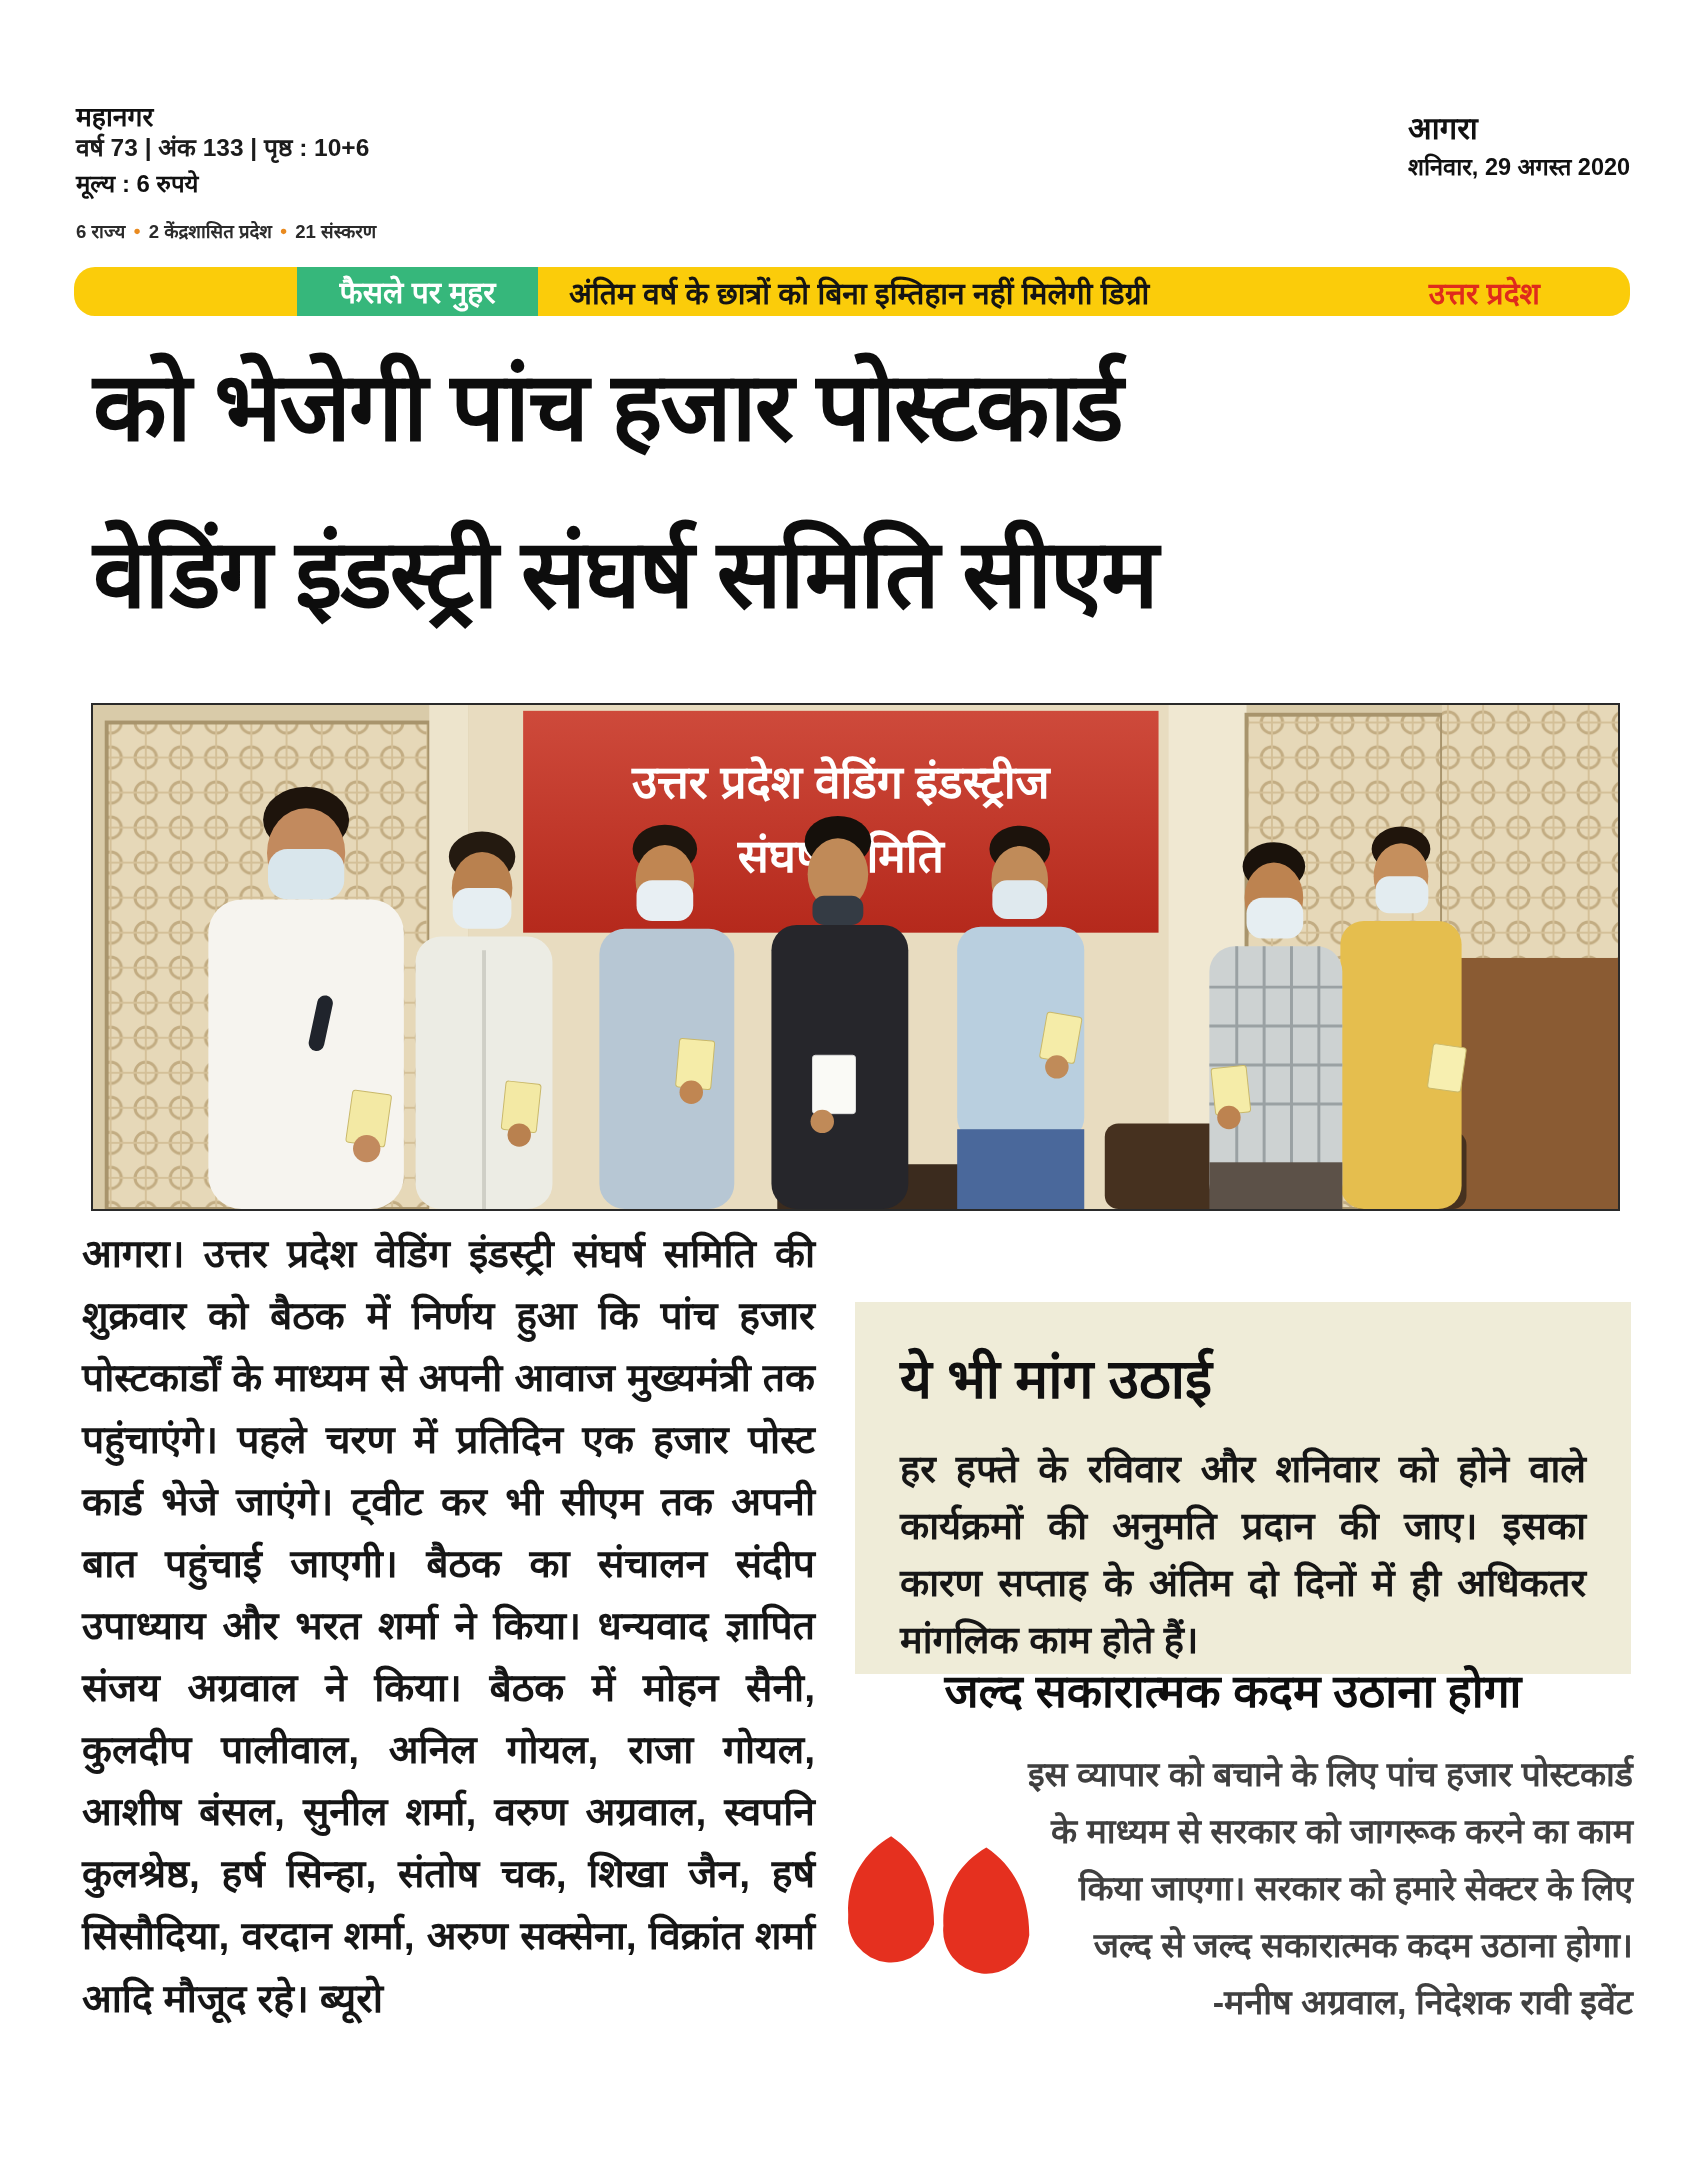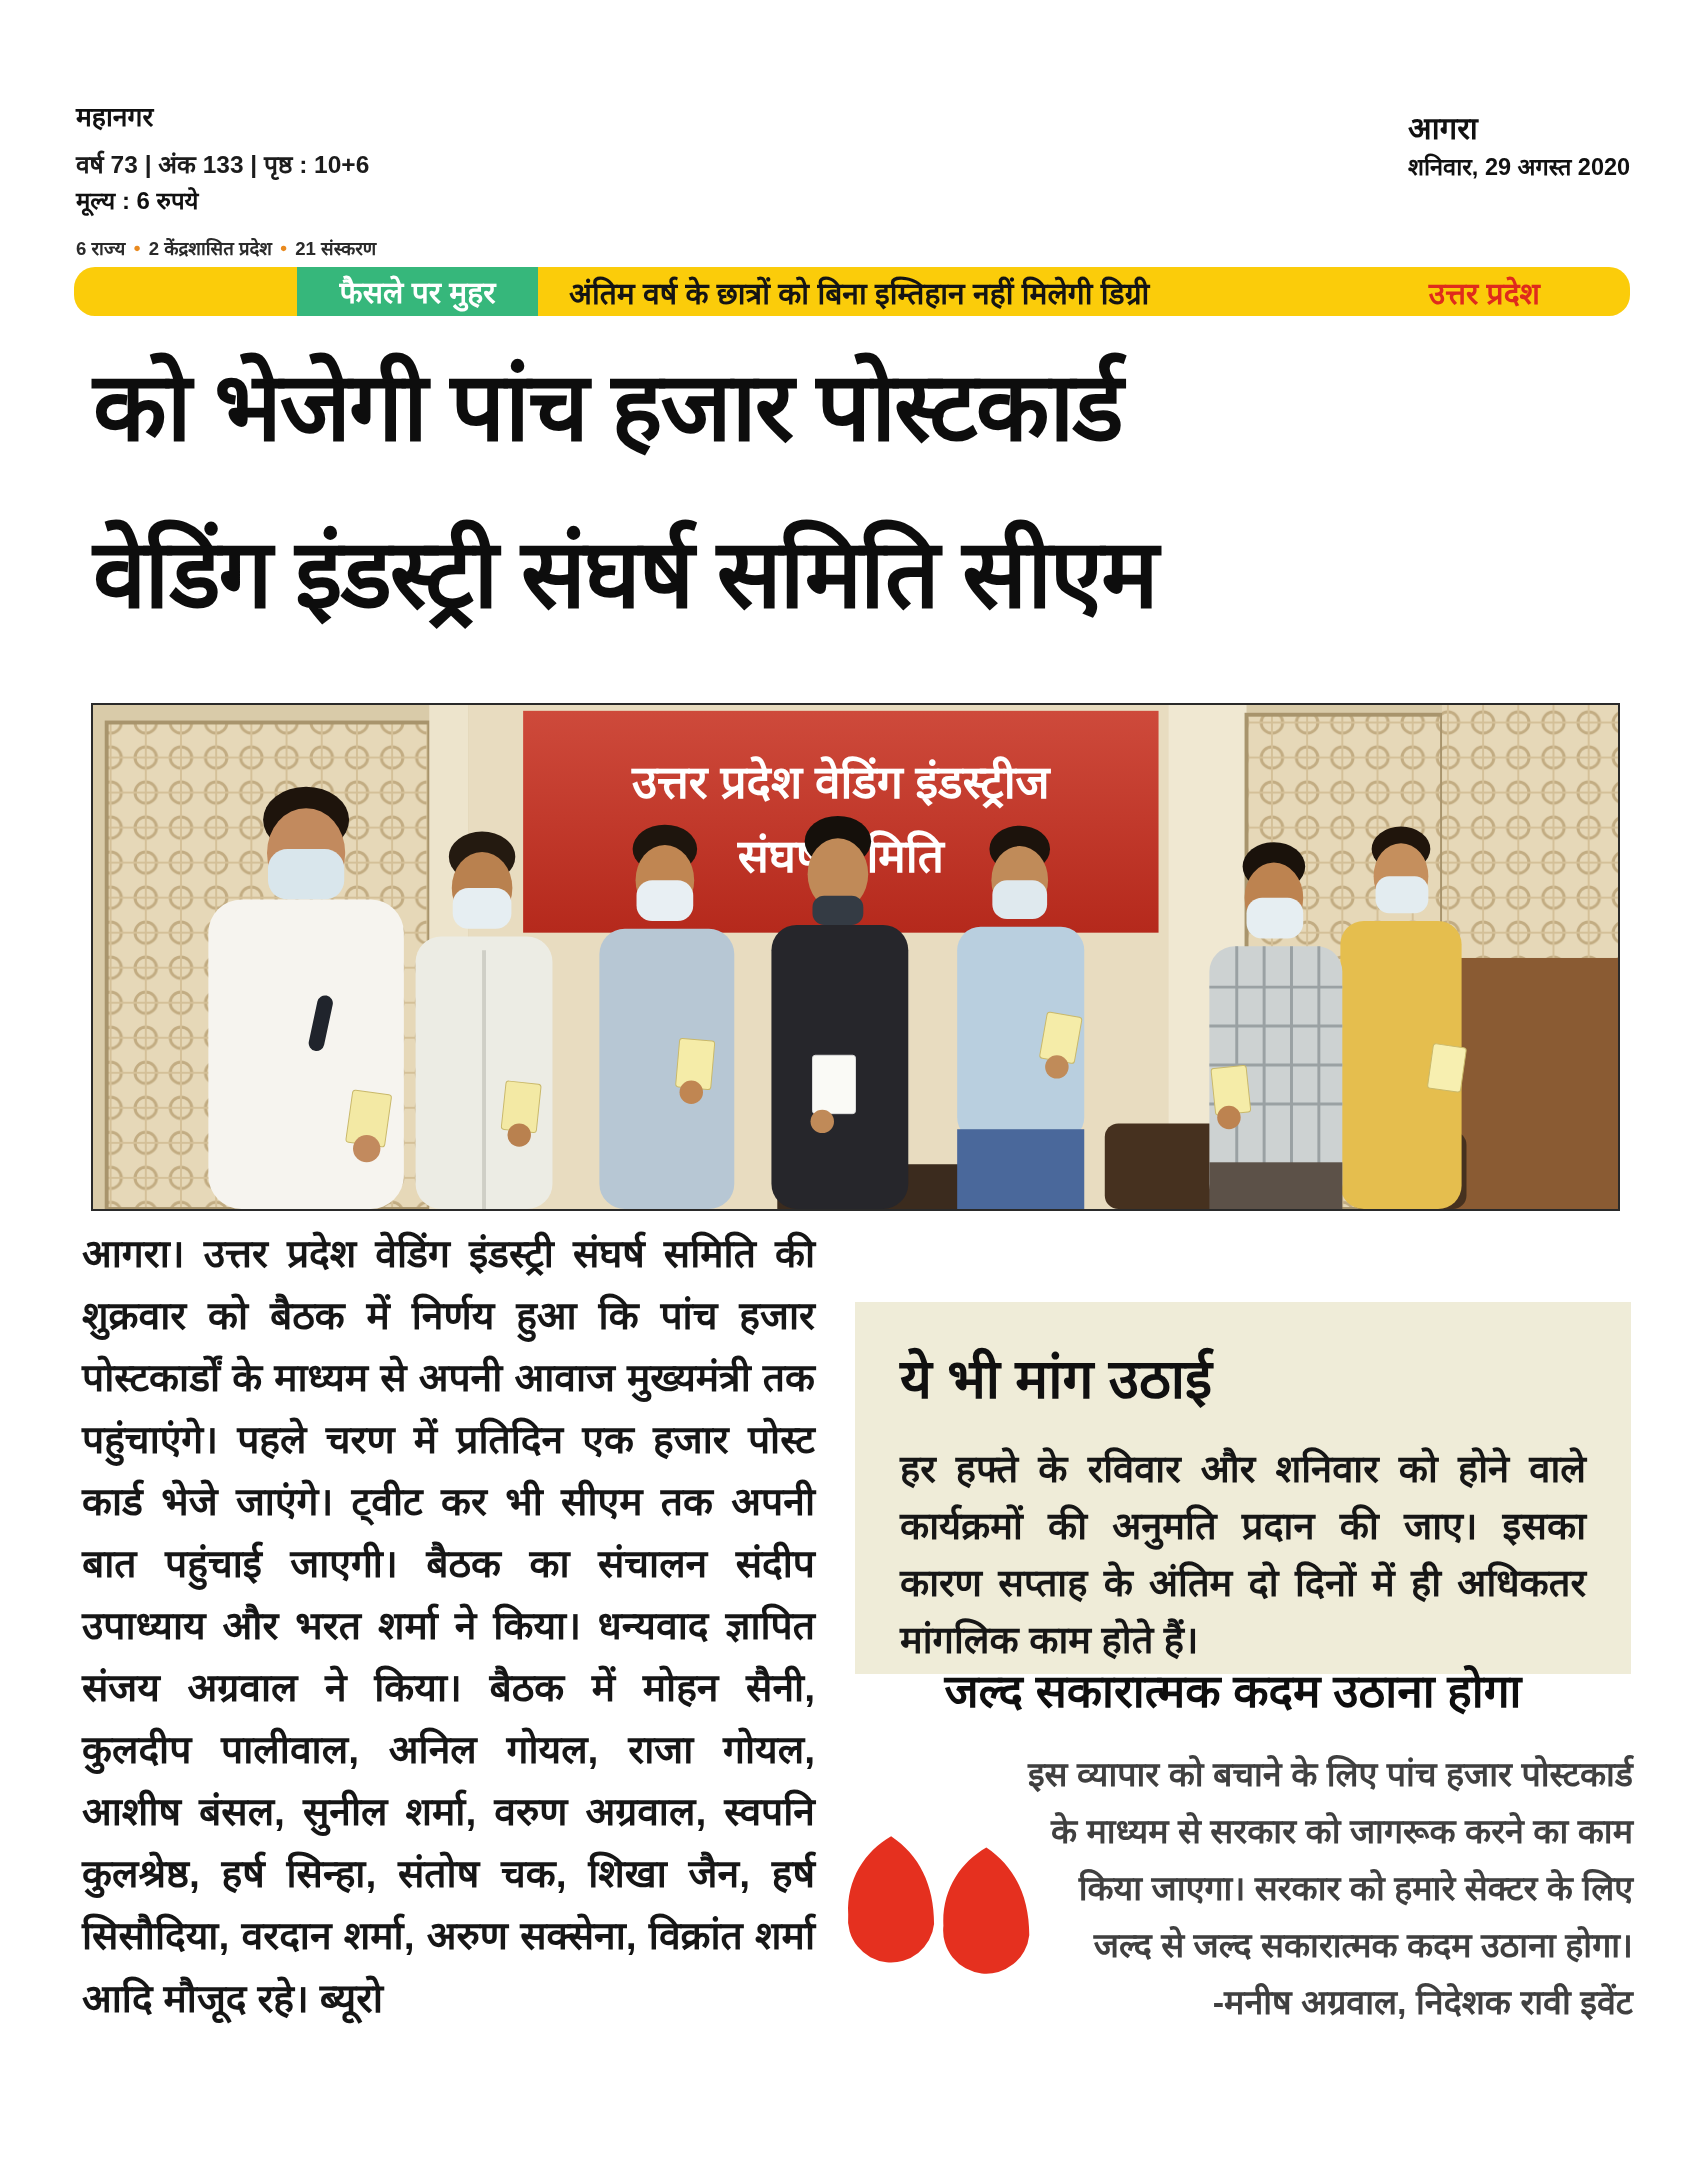--- a/index.html
+++ b/index.html
@@ -3,21 +3,21 @@
 <meta charset="utf-8">
 <style>
   html,body{margin:0;padding:0;background:#e8e8e8;}
   .page{
     position:relative;width:1706px;height:2162px;background:#ffffff;
     font-family:"Liberation Sans", sans-serif;color:#111;overflow:hidden;
   }
   
   .mast-left{position:absolute;left:76px;top:102px;line-height:1.15;}
   .mast-edition{font-size:26.5px;font-weight:800;}
-  .mast-issue{font-size:24.5px;font-weight:700;margin-top:19px;color:#1c1c1c;}
+  .mast-issue{font-size:24.5px;font-weight:700;margin-top:2px;color:#1c1c1c;}
   .mast-price{font-size:24px;font-weight:800;margin-top:6.9px;}
   .mast-stats{margin-top:23.5px;font-size:18.6px;font-weight:700;color:#2b2b2b;white-space:nowrap;}
   .mast-stats .stat+.stat::before{content:"●";color:#E98A1F;font-size:12.7px;margin:0 7.8px;vertical-align:2.9px;}
   .mast-logo{
     position:absolute;left:263px;top:25.5px;width:729px;text-align:center;
     font-size:143px;font-weight:800;letter-spacing:-4.9px;color:#0c0c0c;line-height:1.1;
   }
   .mast-right{position:absolute;left:1408px;top:110px;line-height:1.2;}
   .mast-city{font-size:31px;font-weight:800;}
   .mast-date{font-size:23.5px;font-weight:700;margin-top:5.9px;}

